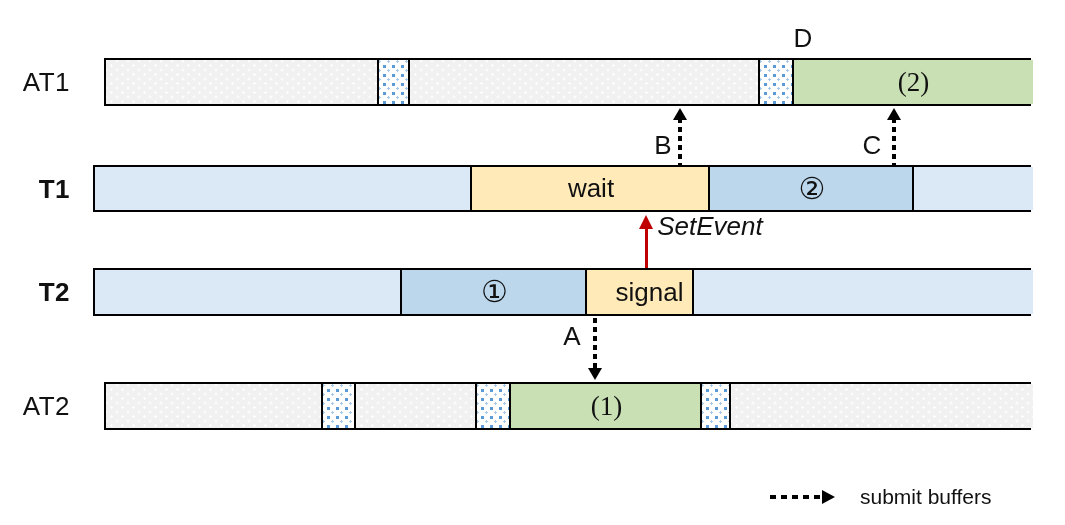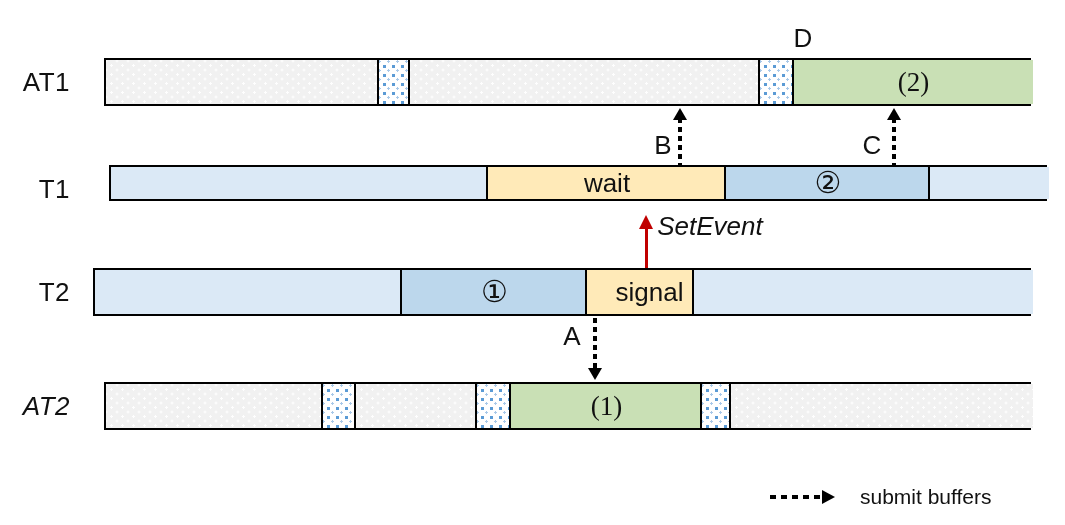--- a/index.html
+++ b/index.html
@@ -10,21 +10,21 @@
     font-family:"Liberation Sans", sans-serif;
     overflow:hidden;
   }
   .row-label{
     position:absolute;
     left:0;width:70px;
     display:flex;align-items:center;justify-content:flex-end;
     font-size:26px;color:#111;
     letter-spacing:0.5px;
   }
-  .row-label.bold{font-weight:normal;}
+  .row-label.bold{font-weight:bold;}
   .bar{
     position:absolute;
     border:2px solid #000;
     box-sizing:border-box;
     background:#fff;
   }
   .seg{
     position:absolute;top:0;bottom:0;
     box-sizing:border-box;
     display:flex;align-items:center;justify-content:center;
@@ -100,42 +100,42 @@
       <div class="bar" style="left: 104px; top: 58px; width: 927px; height: 48px;">
         <div class="seg seg-gray" style="left: 0px; width: 273px;"></div>
         <div class="seg seg-bluedot divided" style="left: 271px; width: 33px;"></div>
         <div class="seg seg-gray divided" style="left: 302px; width: 352px;"></div>
         <div class="seg seg-bluedot divided" style="left: 652px; width: 36px;"></div>
         <div class="seg seg-green divided" style="left: 686px; width: 241px;">
           <span class="seg-label serif">(2)</span>
         </div>
       </div>
       <div class="row-label bold" style="top: 165px; height: 48px;">T1</div>
-      <div class="bar" style="left: 93px; top: 165px; width: 938px; height: 36px; margin-left: 16px;">
+      <div class="bar" style="left: 93px; top: 165px; width: 938px; height: 47px;">
         <div class="seg seg-idle" style="left: 0px; width: 377px;"></div>
         <div class="seg seg-yellow divided" style="left: 375px; width: 240px;">
           <span class="seg-label">wait</span>
         </div>
         <div class="seg seg-active divided" style="left: 613px; width: 206px;">
           <span class="seg-label circled">②</span>
         </div>
         <div class="seg seg-idle divided" style="left: 817px; width: 121px;"></div>
       </div>
       <div class="row-label bold" style="top: 268px; height: 48px;">T2</div>
       <div class="bar" style="left: 93px; top: 268px; width: 938px; height: 48px;">
         <div class="seg seg-idle" style="left: 0px; width: 307px;"></div>
         <div class="seg seg-active divided" style="left: 305px; width: 187px;">
           <span class="seg-label circled">①</span>
         </div>
         <div class="seg seg-yellow divided" style="left: 490px; width: 127px;">
           <span class="seg-label">signal</span>
         </div>
         <div class="seg seg-idle divided" style="left: 597px; width: 341px;"></div>
       </div>
-      <div class="row-label" style="top: 382px; height: 48px; font-style: italic;">AT2</div>
+      <div class="row-label" style="top: 382px; height: 48px;">AT2</div>
       <div class="bar" style="left: 104px; top: 382px; width: 927px; height: 48px;">
         <div class="seg seg-gray" style="left: 0px; width: 217px;"></div>
         <div class="seg seg-bluedot divided" style="left: 215px; width: 35px;"></div>
         <div class="seg seg-gray divided" style="left: 248px; width: 123px;"></div>
         <div class="seg seg-bluedot divided" style="left: 369px; width: 36px;"></div>
         <div class="seg seg-green divided" style="left: 403px; width: 193px;">
           <span class="seg-label serif">(1)</span>
         </div>
         <div class="seg seg-bluedot divided" style="left: 594px; width: 31px;"></div>
         <div class="seg seg-gray divided" style="left: 623px; width: 304px;"></div>

